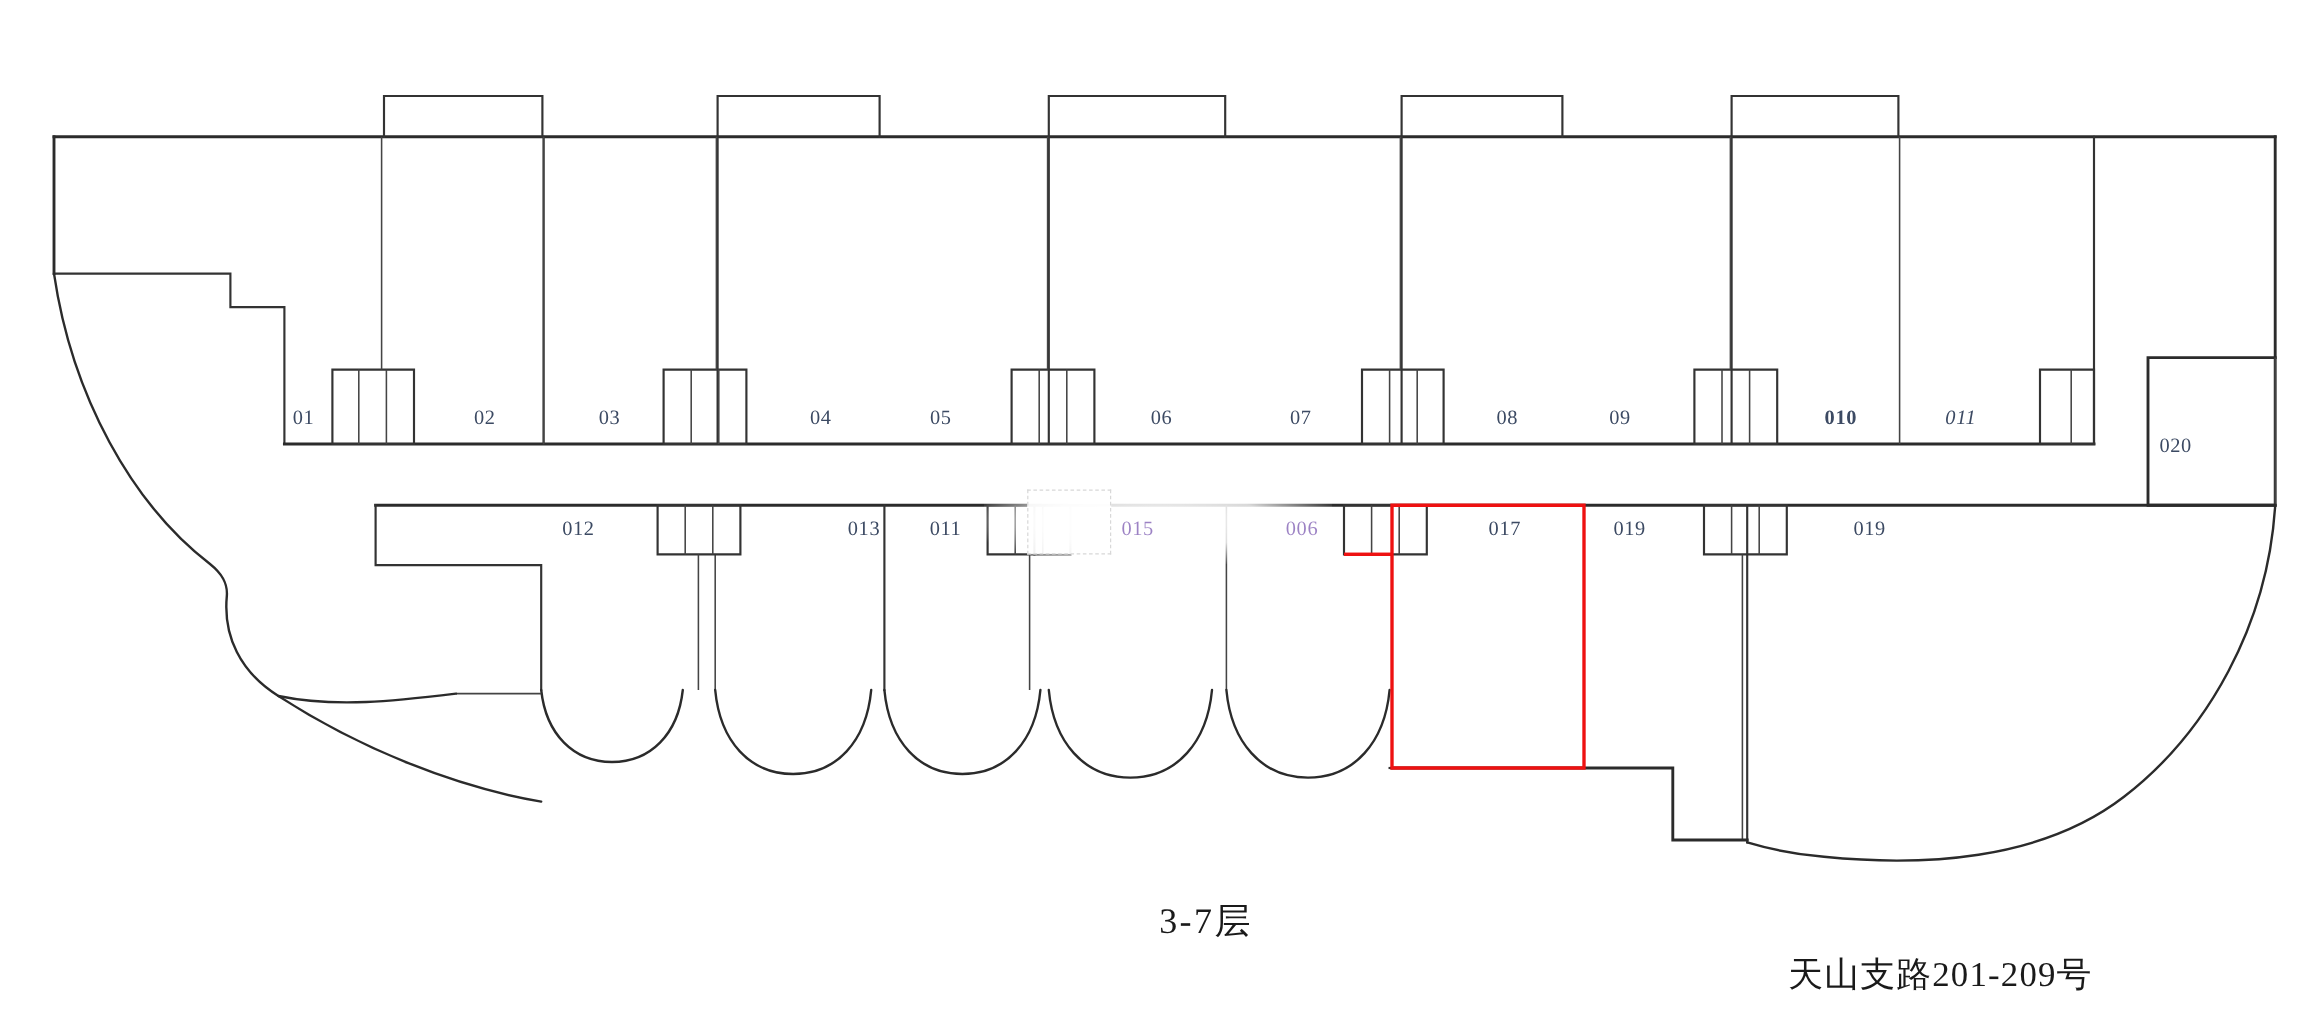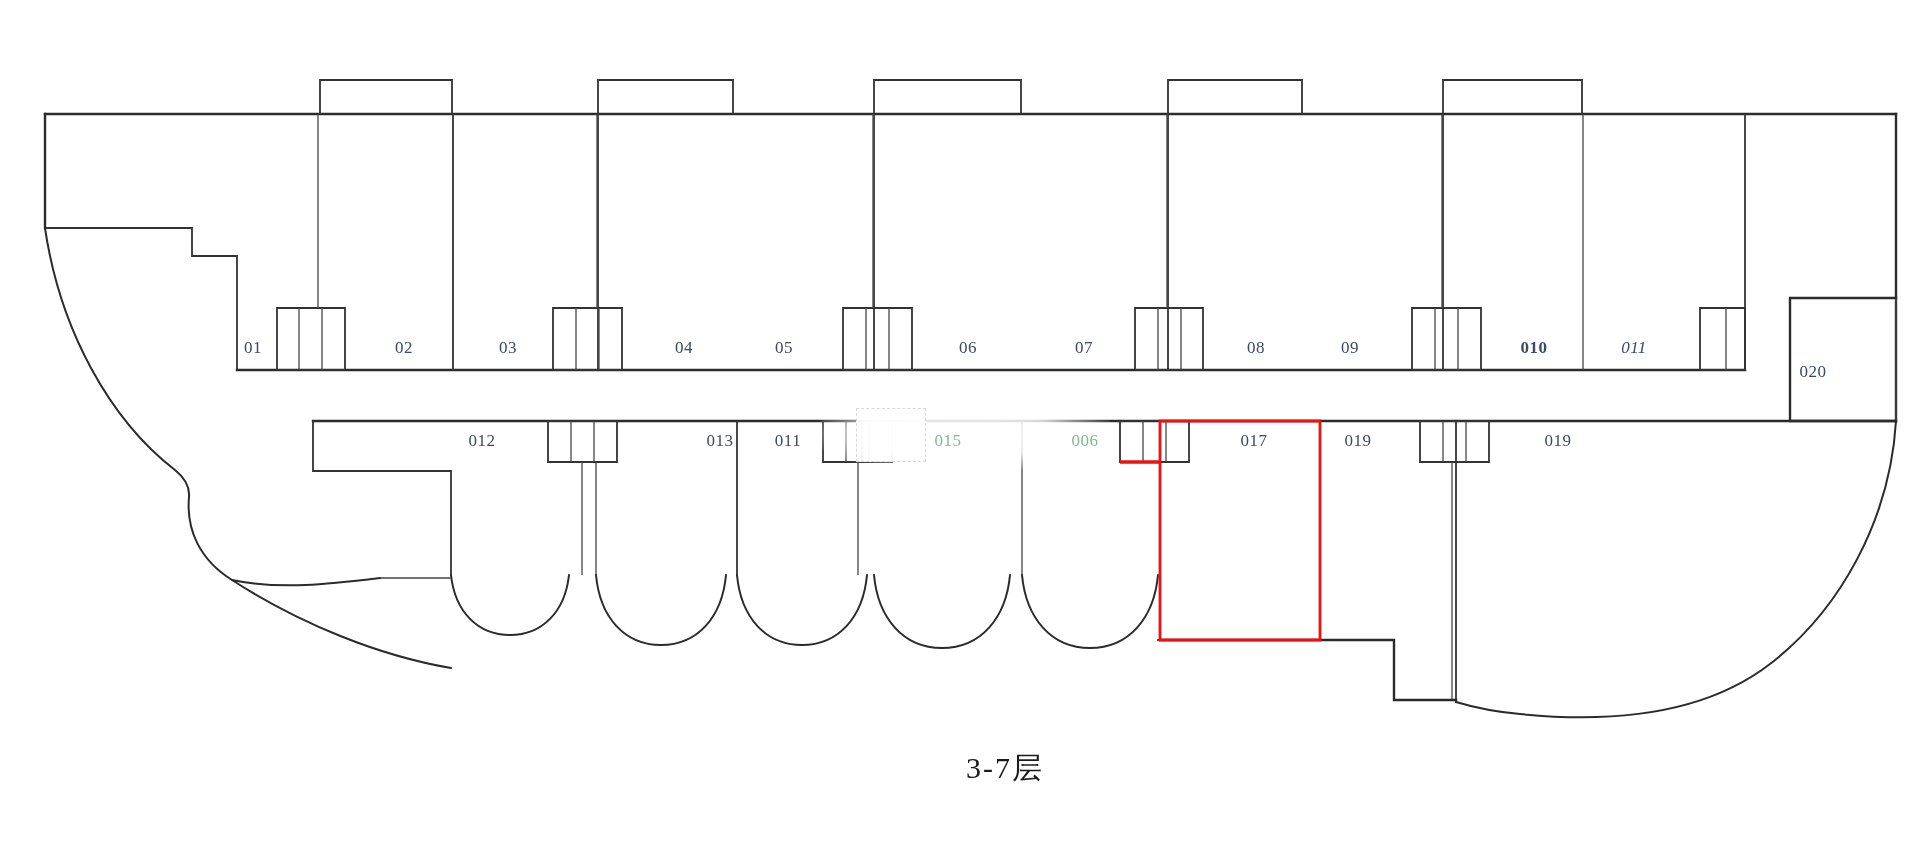--- a/index.html
+++ b/index.html
@@ -64,21 +64,21 @@
     position: absolute;
     font-family: "Liberation Serif", "DejaVu Serif", serif;
     font-size: 17px;
     color: #3c4a63;
     letter-spacing: 0.5px;
     white-space: nowrap;
     transform: translate(-50%, -50%);
     user-select: none;
   }
   .room-label.faded {
-    color: #15803d;
+    color: #4c1d95;
     opacity: 0.55;
     text-align: right;
   }
   .caption {
     position: absolute;
     font-family: "Liberation Serif", "DejaVu Serif", serif;
     color: #1a1a1a;
     white-space: nowrap;
     transform: translate(-50%, -50%);
     user-select: none;
@@ -267,14 +267,15 @@
   <div class="room-label" style="left:482px; top:441px;">012</div>
   <div class="room-label" style="left:680px; top:441px;margin-left:40px;">013</div>
   <div class="room-label" style="left:788px; top:441px;">011</div>
   <div class="room-label faded" style="left:948px; top:441px;">015</div>
   <div class="room-label faded" style="left:1085px; top:441px;">006</div>
   <div class="room-label" style="left:1254px; top:441px;">017</div>
   <div class="room-label" style="left:1358px; top:441px;">019</div>
   <div class="room-label" style="left:1558px; top:441px;">019</div>
 
   <div class="caption" id="floor-caption" style="left:1005px; top:768px;">3-7层</div>
+  <div class="caption" id="address-caption" style="left:1617px; top:813px;">天山支路201-209号</div>
 
 </div>
 
 </body></html>

